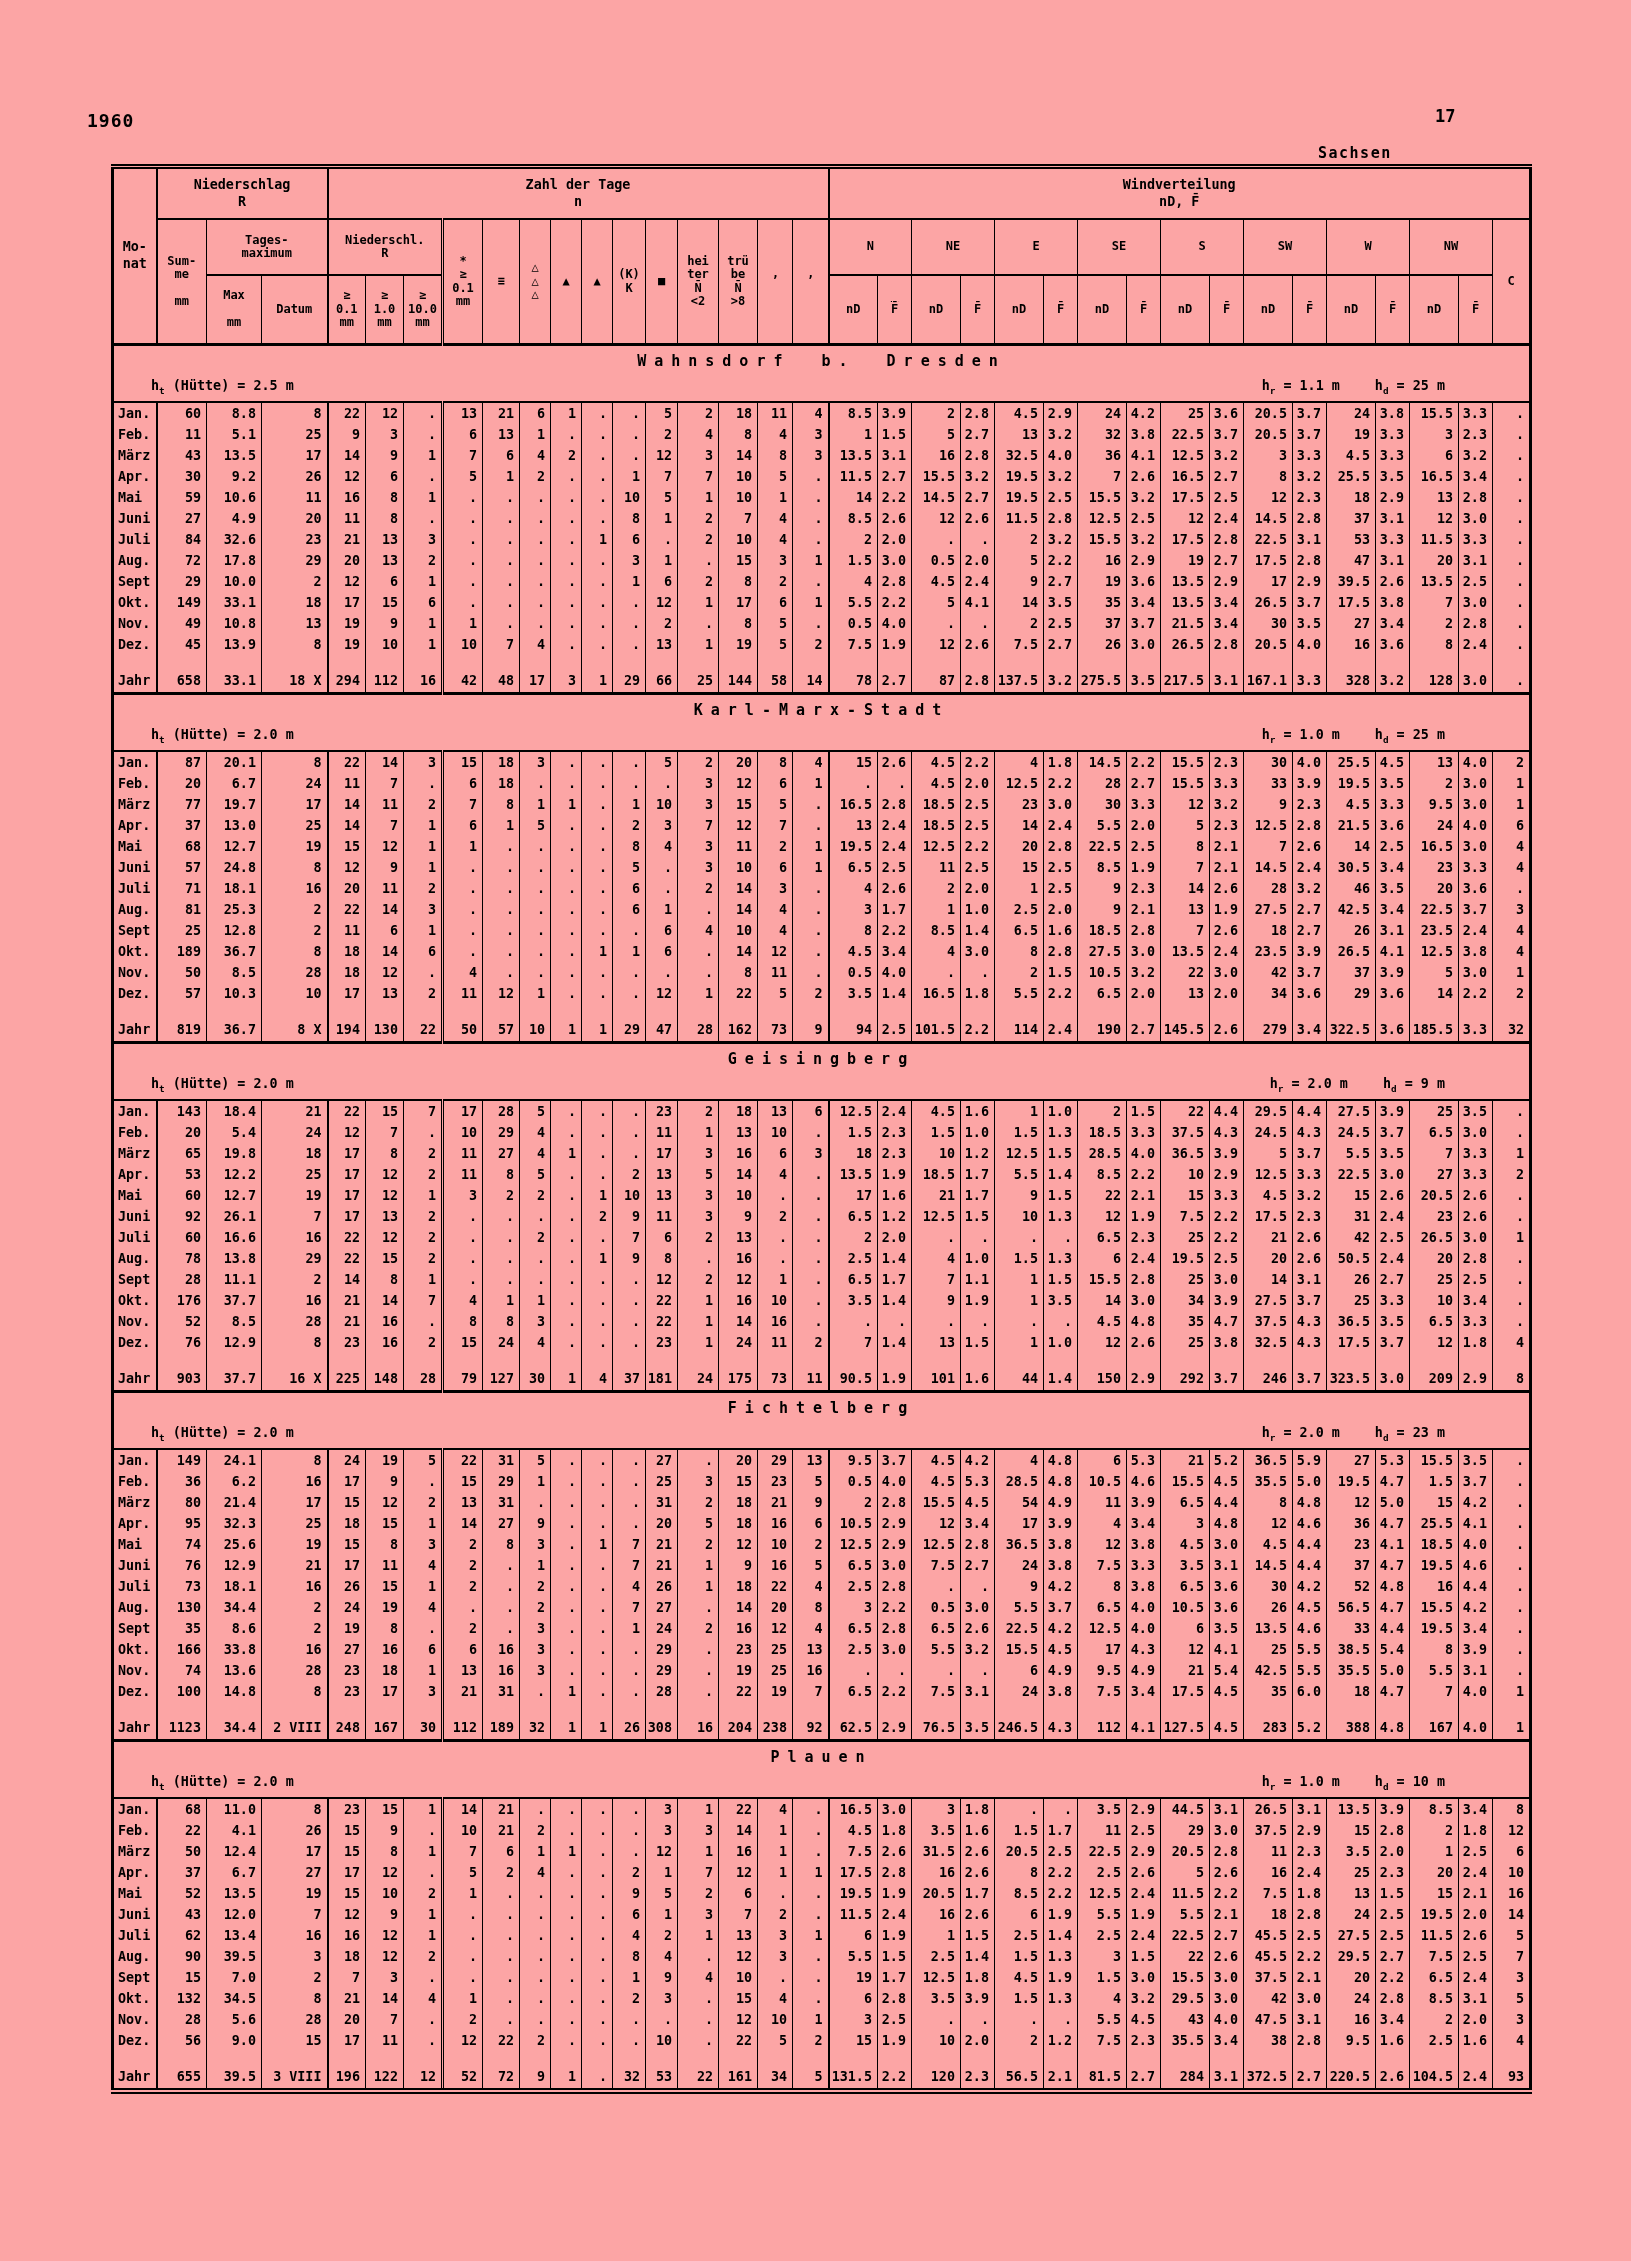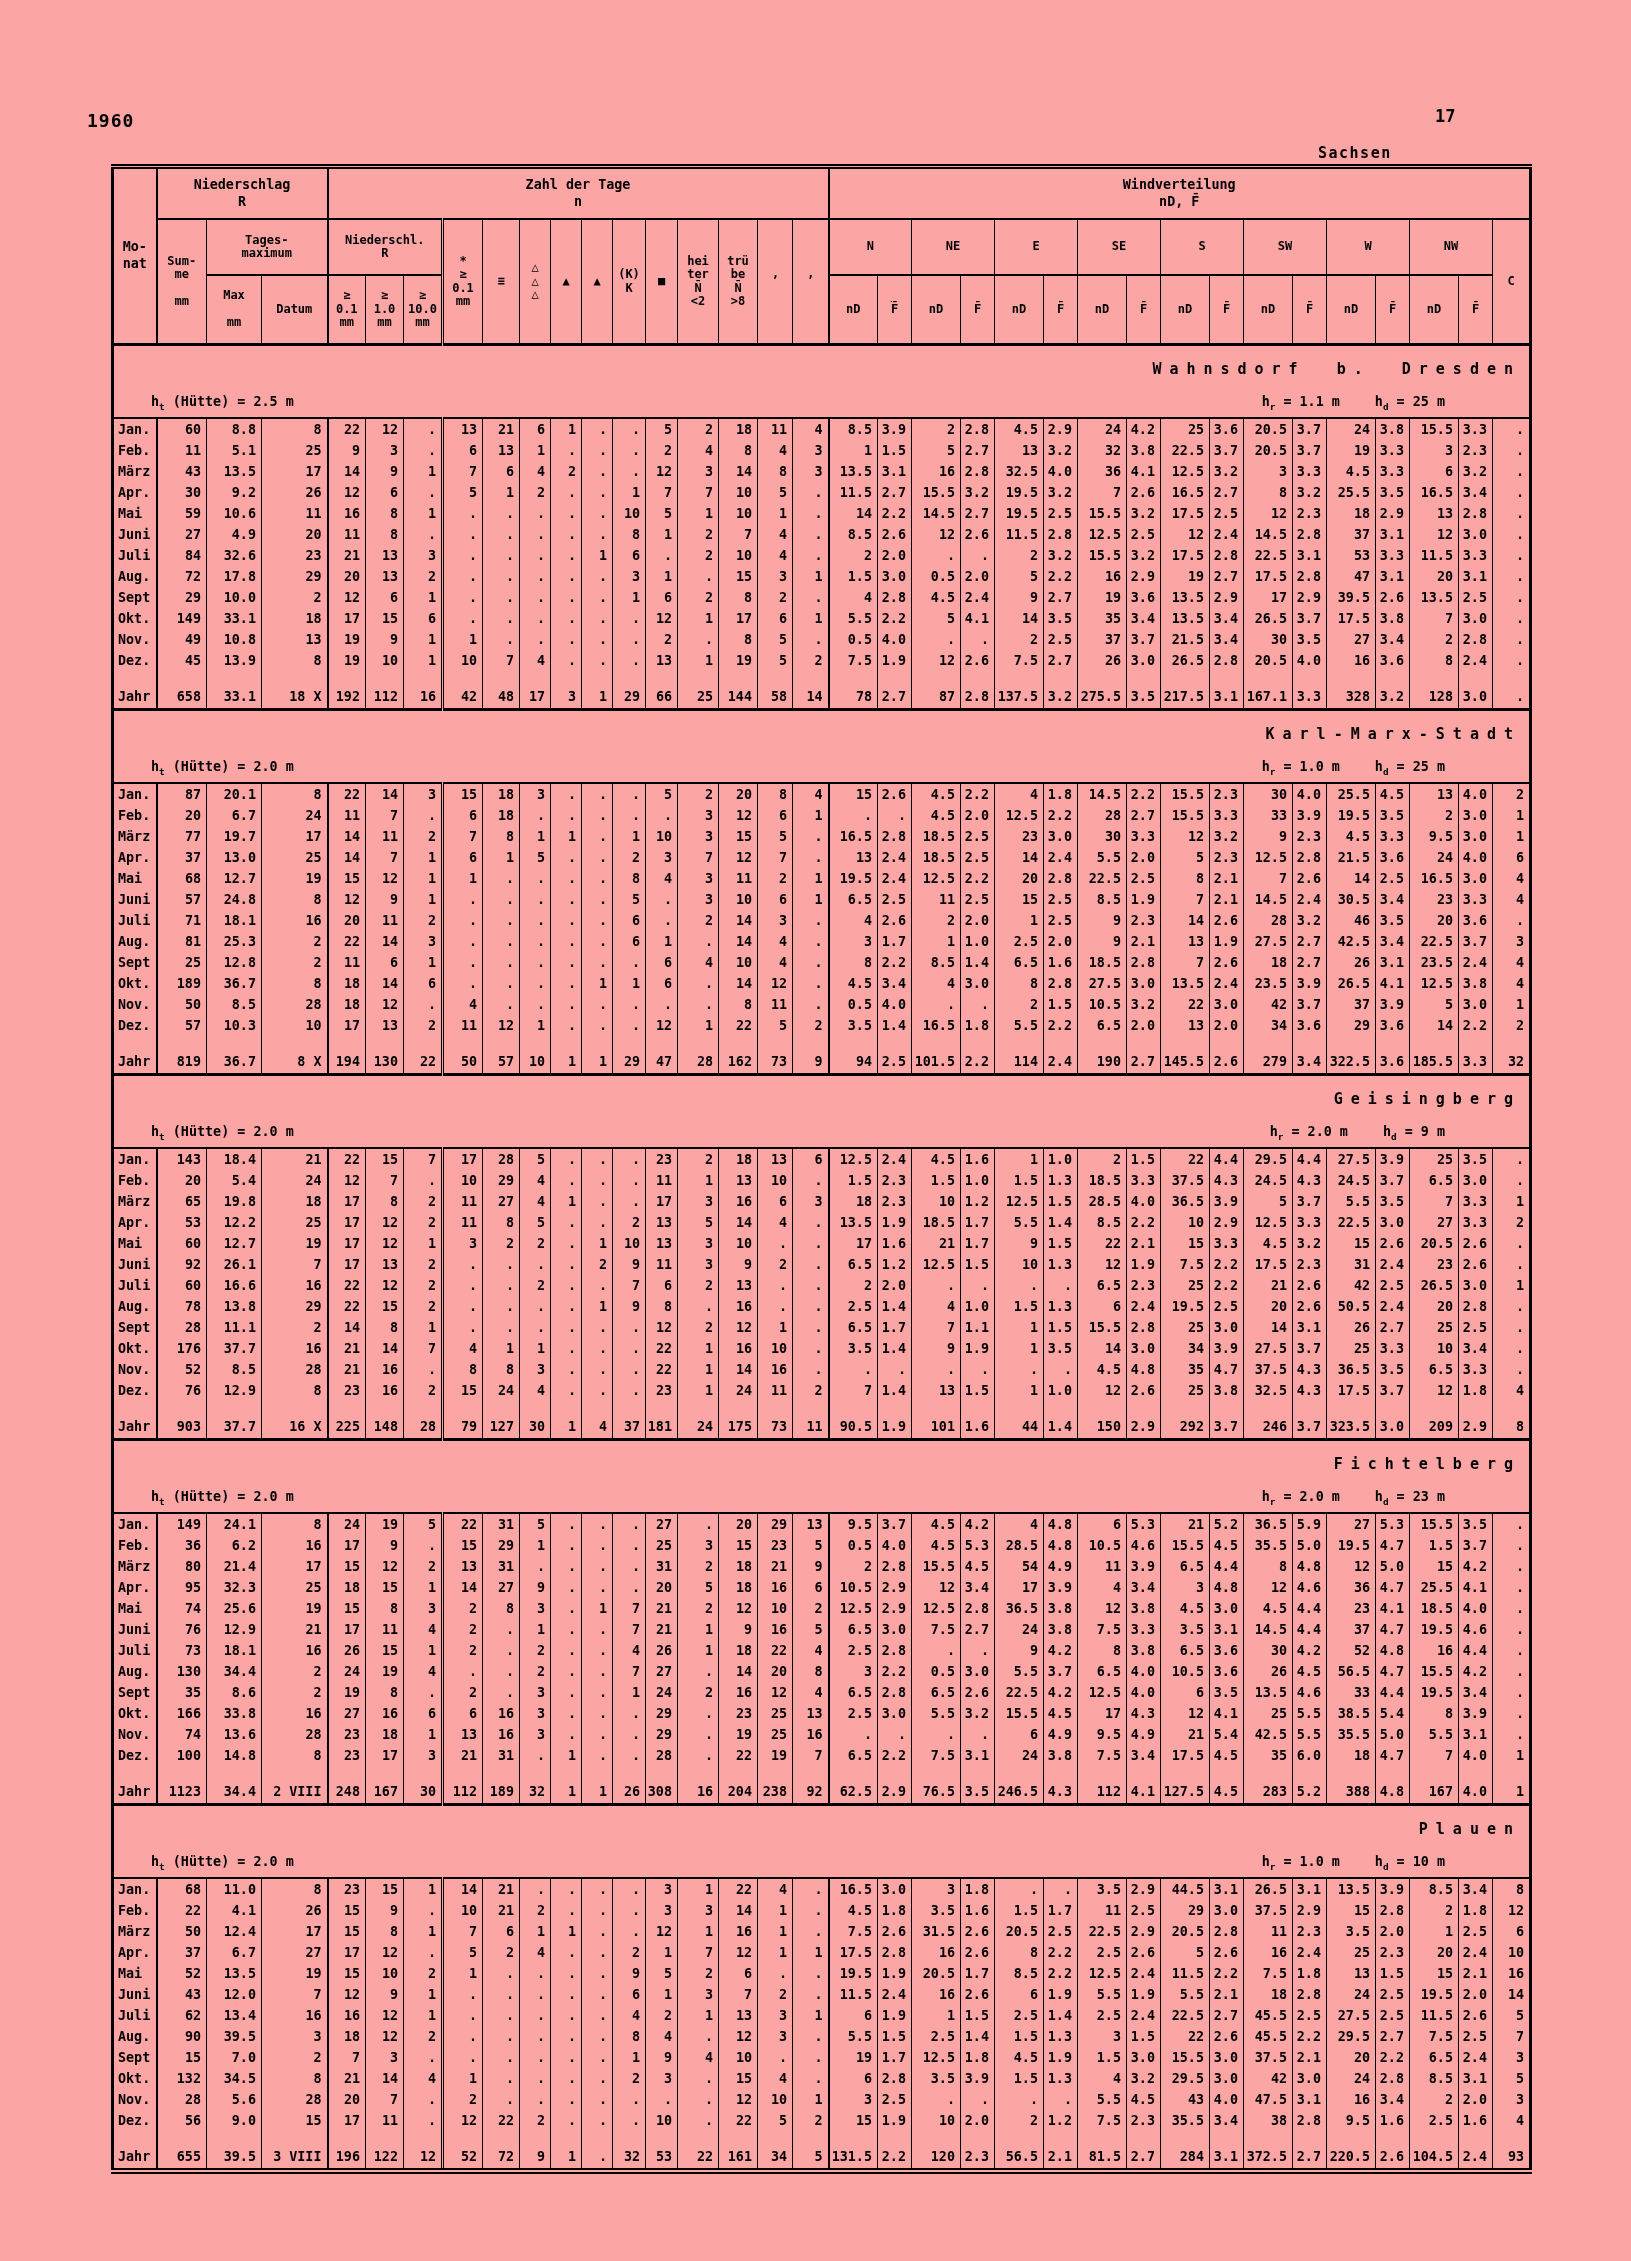--- a/index.html
+++ b/index.html
@@ -22,21 +22,21 @@
   th.flag{font-size:18px;}
   th.ovl span{text-decoration:overline;}
   .bl-n{border-left:1.5px solid #000;}
   .bl-hv{border-left:2.5px solid #000;}
   .bl-dbl{border-left:3.5px double #000;}
   .bb-hv{border-bottom:2.5px solid #000;}
   .bb-md{border-bottom:2px solid #000;}
   thead tr.r3 th,thead th.tall{border-bottom:3px solid #000;}
   tbody td{height:21px;font-size:13.4px;text-align:right;padding:0 5px 0 0;vertical-align:middle;}
   tbody td.month{text-align:left;padding-left:4px;}
-  tr.trow td{height:29px;border-bottom:none;padding:8px;}
+  tr.trow td{height:29px;text-align:center;border-bottom:none;padding:0;}
   .stitle{font-size:15px;letter-spacing:8px;word-spacing:14px;}
   tr.hrow td{height:26px;border-bottom:2.5px solid #000;padding:0;text-align:center;margin-left:32px;}
   .hwrap{display:flex;justify-content:space-between;align-items:flex-end;padding:0 84px 3px 37px;font-size:13.4px;}
   .hwrap sub{font-size:9.4px;}
   .hsp{display:inline-block;width:35px;}
   tr.gap td{height:13px;}
   tr.jahr td{border-bottom:3px solid #000;height:24px;}
 </style>
 </head>
 <body>
@@ -660,21 +660,21 @@
           <td class="bl-n"></td>
           <td class="bl-n"></td>
           <td class="bl-n"></td>
           <td class="bl-n"></td>
         </tr>
         <tr class="jahr">
           <td class="month">Jahr</td>
           <td class="bl-hv">658</td>
           <td class="bl-n">33.1</td>
           <td class="bl-n">18 X</td>
-          <td class="bl-hv">192</td>
+          <td class="bl-hv">294</td>
           <td class="bl-n">112</td>
           <td class="bl-n">16</td>
           <td class="bl-dbl">42</td>
           <td class="bl-n">48</td>
           <td class="bl-n">17</td>
           <td class="bl-n">3</td>
           <td class="bl-n">1</td>
           <td class="bl-n">29</td>
           <td class="bl-n">66</td>
           <td class="bl-n">25</td>

